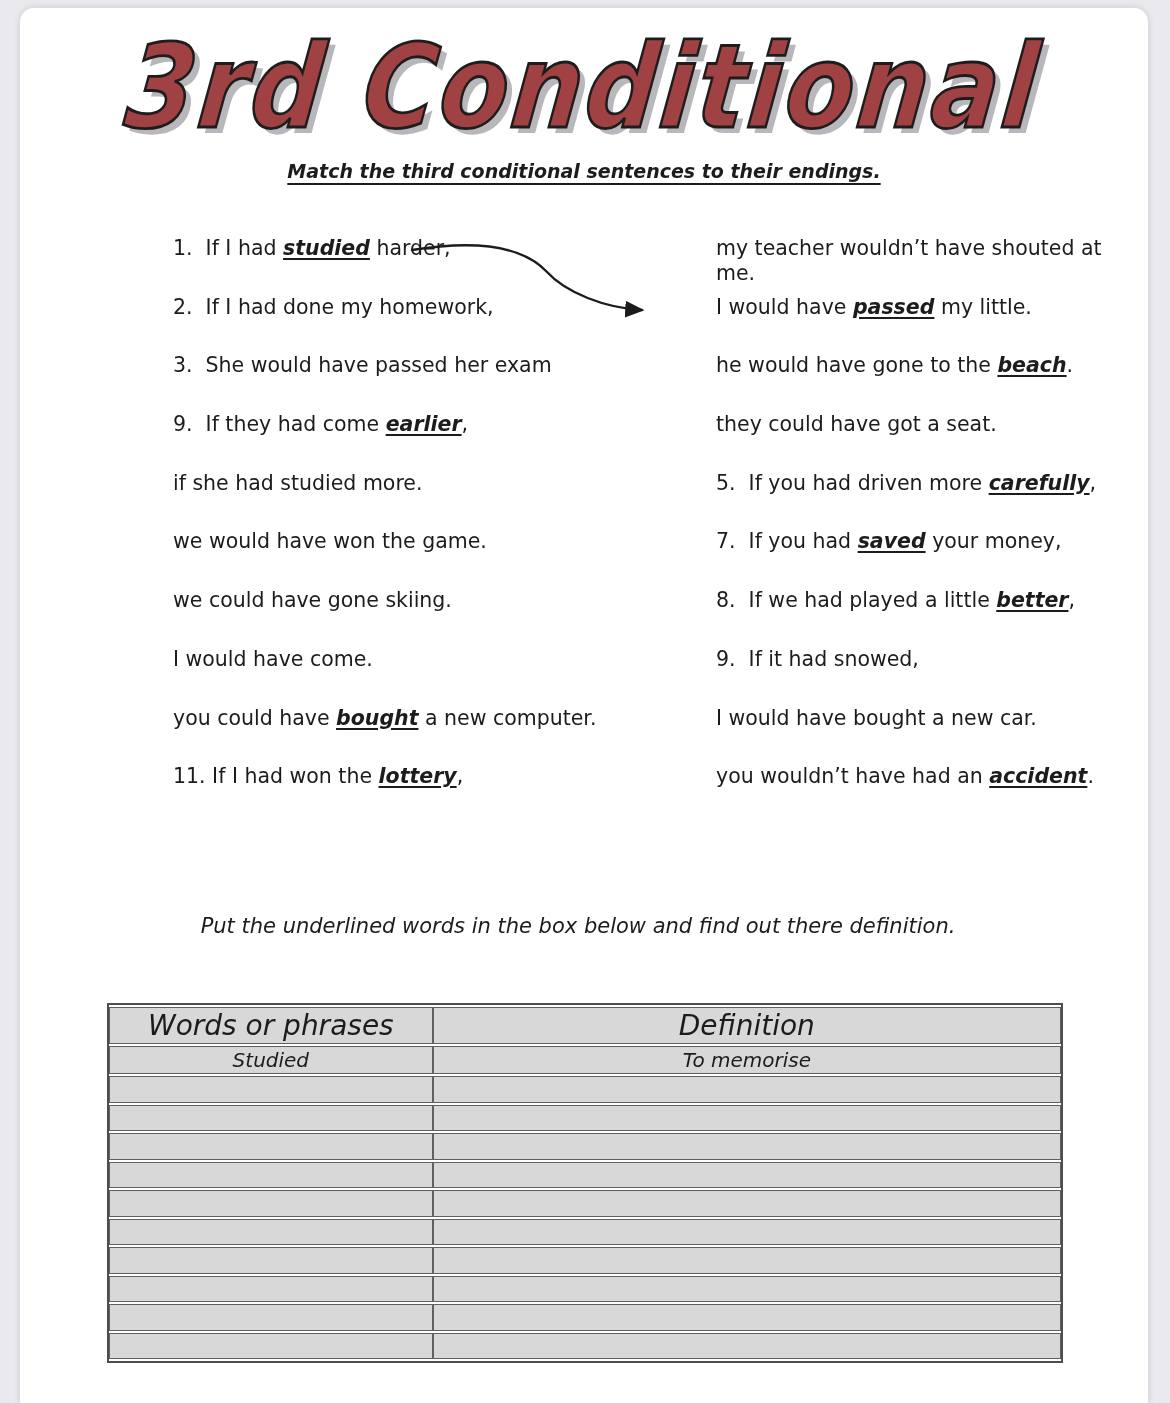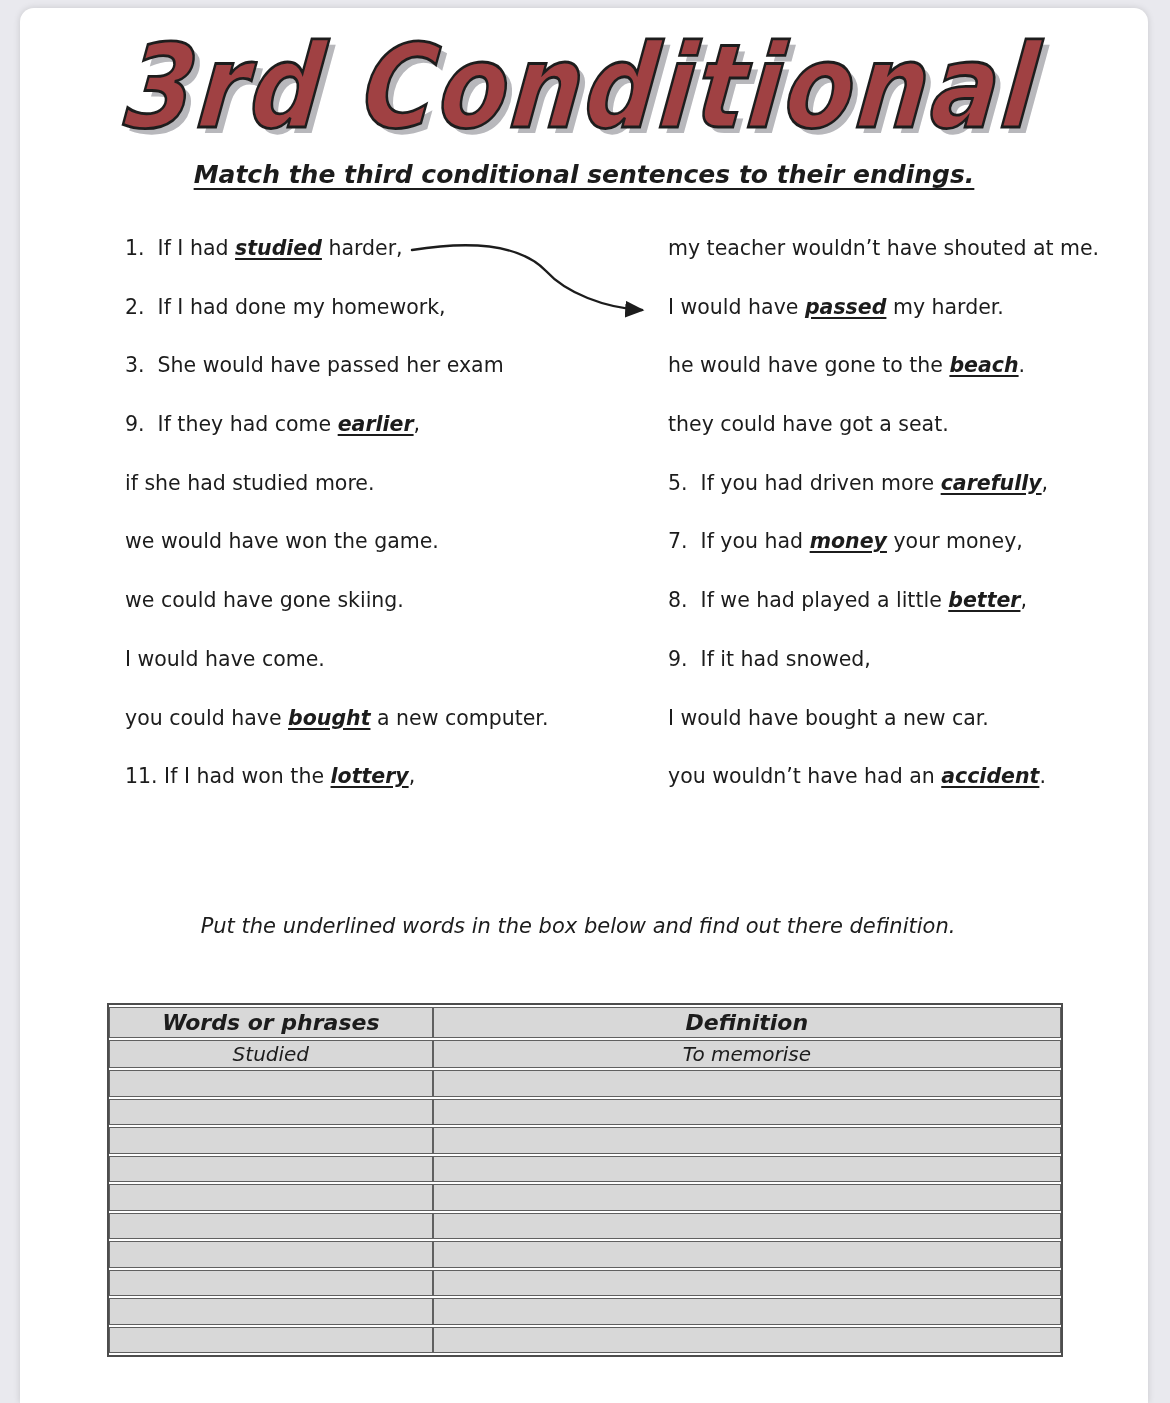--- a/index.html
+++ b/index.html
@@ -36,38 +36,39 @@
     transform: skewX(-6deg) scaleY(1.16);
     transform-origin: center;
     white-space: nowrap;
   }
   .subtitle-wrap {
     position: absolute;
     top: 152px; left: 0; right: 0;
     text-align: center;
   }
   .subtitle {
-    font-size: 25px;
+    font-size: 19px;
     font-style: italic;
     font-weight: 600;
     text-decoration: underline;
     text-underline-offset: 5px;
     text-decoration-thickness: 2px;
   }
   .match-grid {
     position: absolute;
     left: 105px; top: 228px; right: 28px;
     display: grid;
     grid-template-columns: 543px 1fr;
     grid-auto-rows: 58.7px;
   }
   .match-cell {
     font-size: 20.5px;
     line-height: 1.2;
     white-space: nowrap;
+    margin-left: 48px;
   }
   .seg { white-space: pre-wrap; }
   .emph {
     font-weight: bold;
     font-style: italic;
     text-decoration: underline;
     text-decoration-thickness: 2px;
     text-underline-offset: 3px;
   }
   .arrow-svg {
@@ -98,22 +99,22 @@
   .def-table th, .def-table td {
     border: 1.5px solid #606060;
     background: #d8d8d8;
     text-align: center;
     vertical-align: middle;
     padding: 1px 8px;
     overflow: hidden;
   }
   .def-table th {
     height: 31px;
-    font-size: 22px;
-    font-weight: bold;
+    font-size: 28px;
+    font-weight: normal;
     font-style: italic;
   }
   .def-table td {
     height: 26.5px;
     font-size: 20px;
     font-style: italic;
     font-weight: normal;
   }
 </style>
 </head>
@@ -135,29 +136,29 @@
         <path d="M0,0 L8,3.5 L0,7 Z" fill="#1c1c1c"></path>
       </marker>
     </defs>
     <path d="M 392 242 C 455 232, 502 238, 526 263 C 546 285, 585 300, 622 302" fill="none" stroke="#1c1c1c" stroke-width="2.4" stroke-linecap="round" marker-end="url(#ah)"></path>
   </svg>
 
   <div class="match-grid" id="match-grid">
       <div class="match-cell"><span class="seg">1.  If I had </span><span class="seg emph">studied</span><span class="seg"> harder,</span></div>
       <div class="match-cell"><span class="seg">my teacher wouldn’t have shouted at me.</span></div>
       <div class="match-cell"><span class="seg">2.  If I had done my homework,</span></div>
-      <div class="match-cell"><span class="seg">I would have </span><span class="seg emph">passed</span><span class="seg"> my harder.</span></div>
+      <div class="match-cell"><span class="seg">I would have </span><span class="seg emph">passed</span><span class="seg"> my little.</span></div>
       <div class="match-cell"><span class="seg">3.  She would have passed her exam</span></div>
       <div class="match-cell"><span class="seg">he would have gone to the </span><span class="seg emph">beach</span><span class="seg">.</span></div>
       <div class="match-cell"><span class="seg">9.  If they had come </span><span class="seg emph">earlier</span><span class="seg">,</span></div>
       <div class="match-cell"><span class="seg">they could have got a seat.</span></div>
       <div class="match-cell"><span class="seg">if she had studied more.</span></div>
       <div class="match-cell"><span class="seg">5.  If you had driven more </span><span class="seg emph">carefully</span><span class="seg">,</span></div>
       <div class="match-cell"><span class="seg">we would have won the game.</span></div>
-      <div class="match-cell"><span class="seg">7.  If you had </span><span class="seg emph">money</span><span class="seg"> your money,</span></div>
+      <div class="match-cell"><span class="seg">7.  If you had </span><span class="seg emph">saved</span><span class="seg"> your money,</span></div>
       <div class="match-cell"><span class="seg">we could have gone skiing.</span></div>
       <div class="match-cell"><span class="seg">8.  If we had played a little </span><span class="seg emph">better</span><span class="seg">,</span></div>
       <div class="match-cell"><span class="seg">I would have come.</span></div>
       <div class="match-cell"><span class="seg">9.  If it had snowed,</span></div>
       <div class="match-cell"><span class="seg">you could have </span><span class="seg emph">bought</span><span class="seg"> a new computer.</span></div>
       <div class="match-cell"><span class="seg">I would have bought a new car.</span></div>
       <div class="match-cell"><span class="seg">11. If I had won the </span><span class="seg emph">lottery</span><span class="seg">,</span></div>
       <div class="match-cell"><span class="seg">you wouldn’t have had an </span><span class="seg emph">accident</span><span class="seg">.</span></div>
     </div>
 

